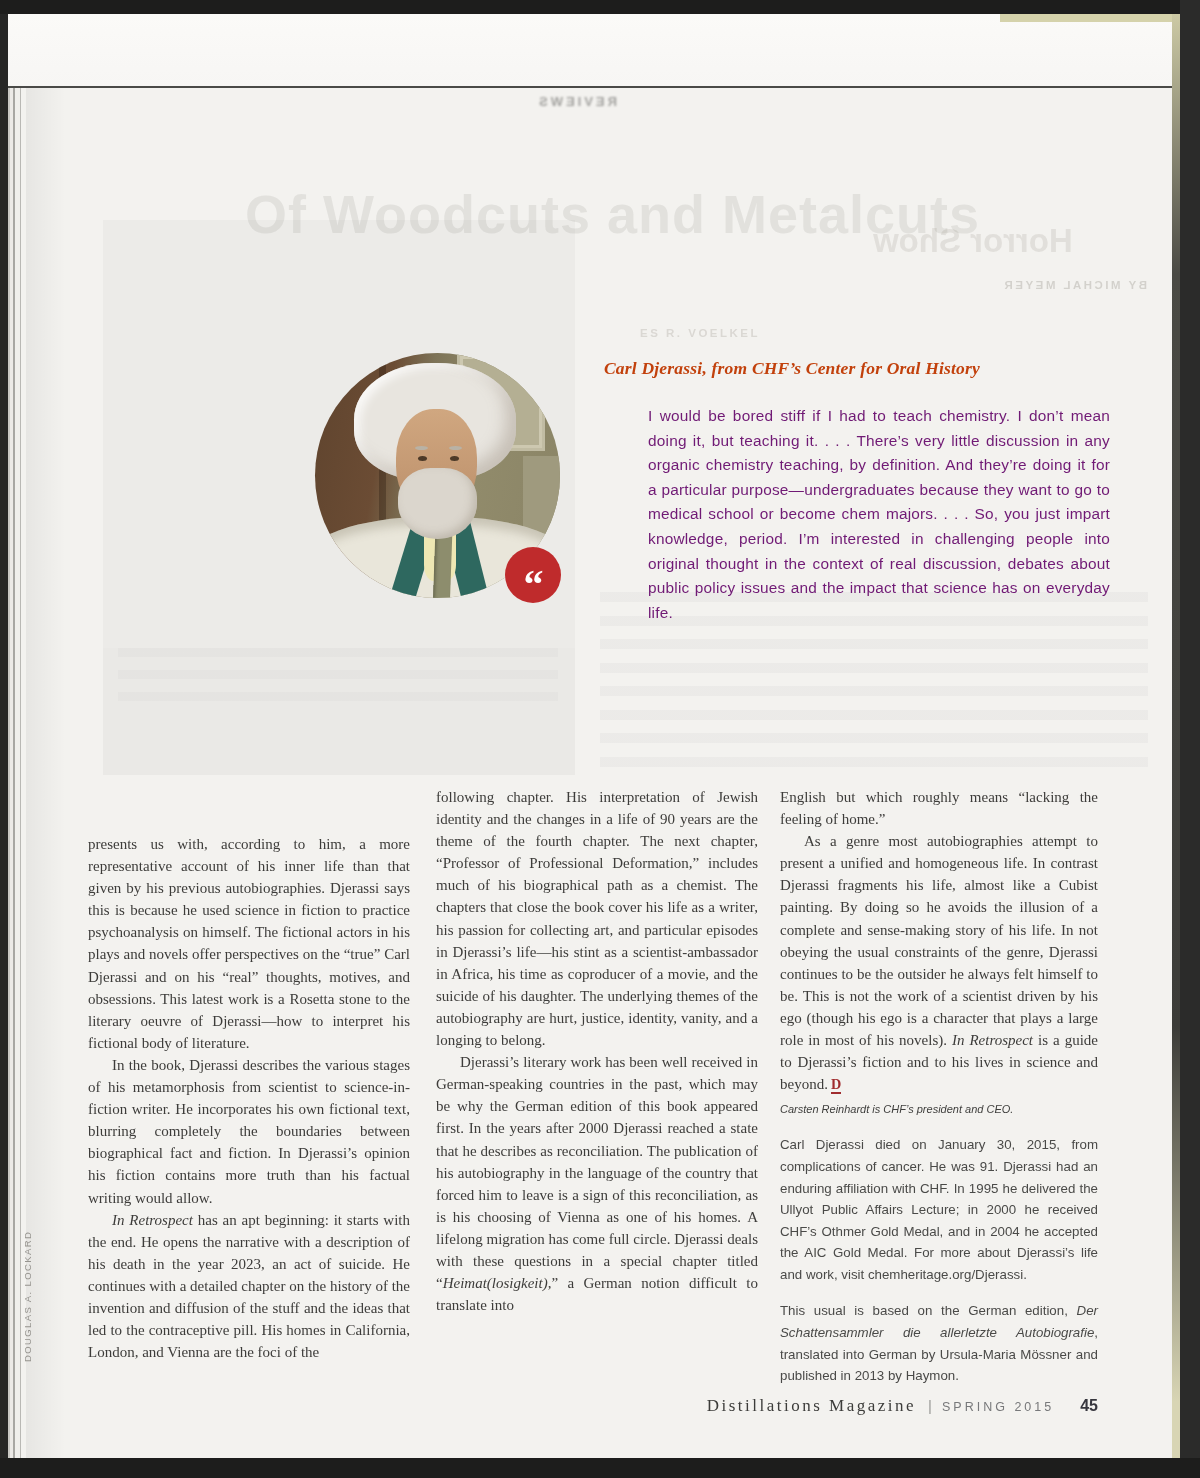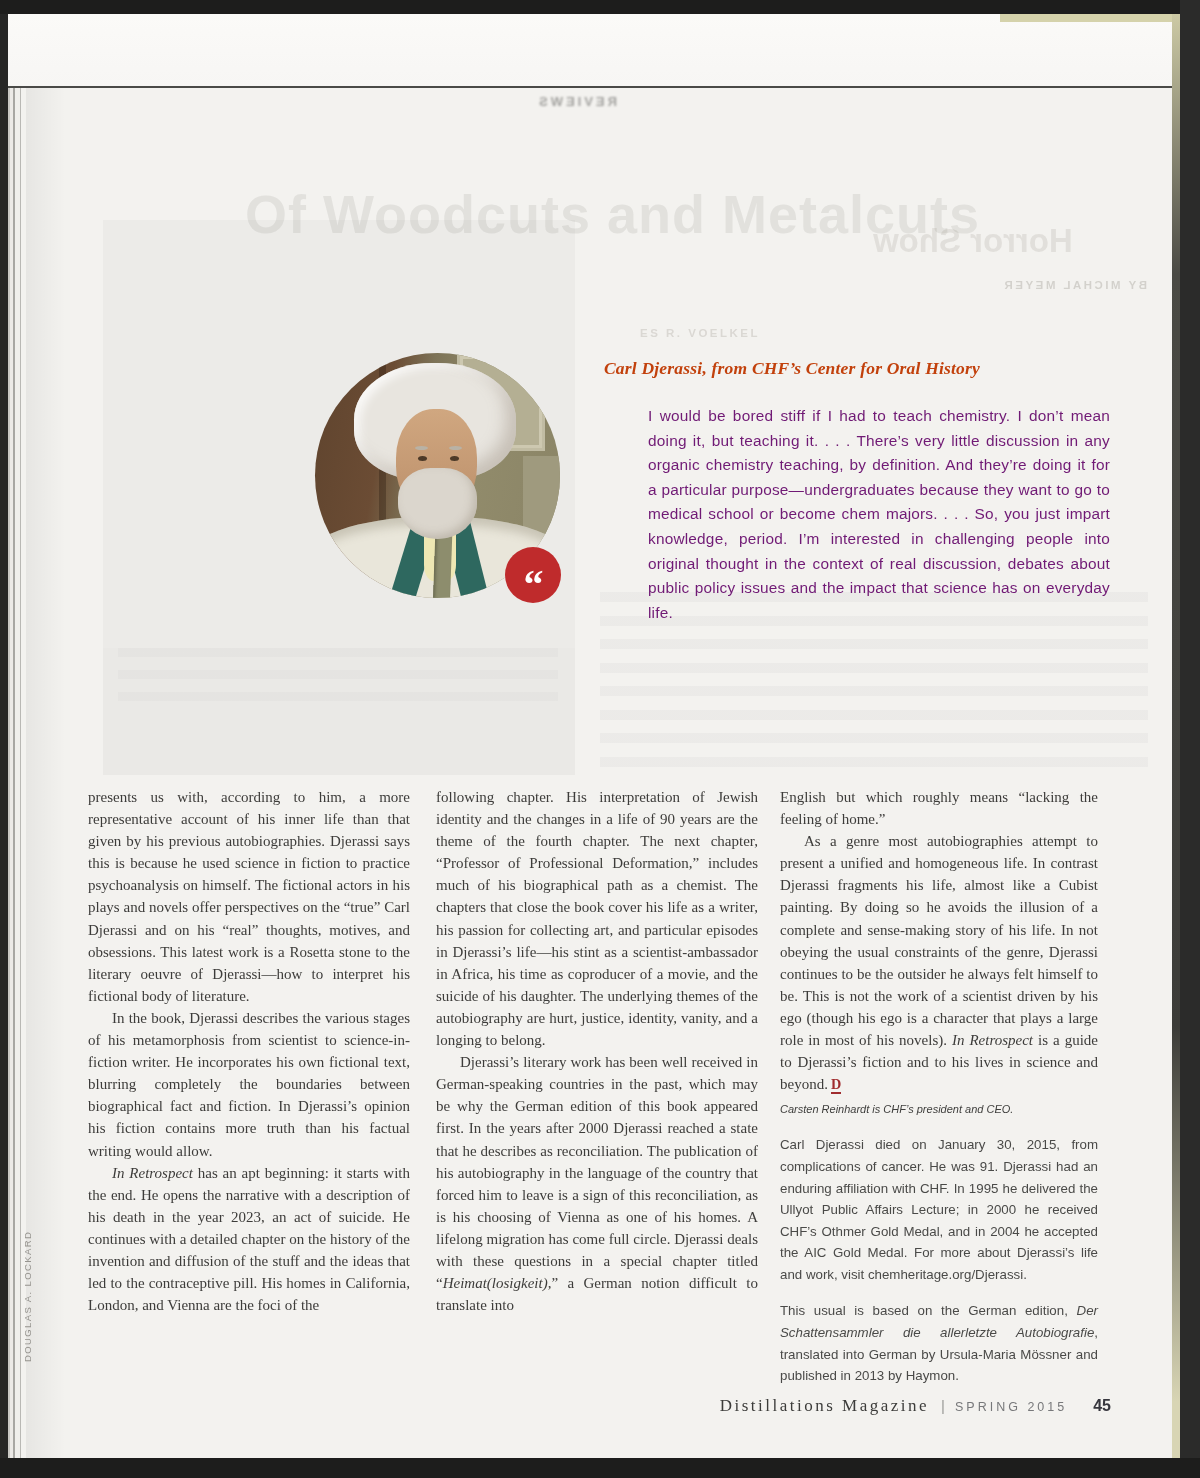--- a/index.html
+++ b/index.html
@@ -69,31 +69,31 @@
     position:relative;top:10px;letter-spacing:-1px;}
 
   
   .attribution{position:absolute;left:596px;top:270px;width:480px;font-family:"Liberation Serif",serif;
     font-style:italic;font-weight:700;font-size:17.5px;color:#c2410c;letter-spacing:0.2px;}
   .quote-body{position:absolute;left:596px;top:316px;width:462px;font-family:"Liberation Sans",sans-serif;
     font-size:15.4px;line-height:24.6px;color:#701a75;text-align:justify;letter-spacing:0.2px;margin-left:44px;}
 
   
   .col{position:absolute;top:698px;width:322px;font-size:15px;line-height:22.1px;color:#3d3c3a;hyphens:auto;}
-  .col.c0{left:80px;} .col.c1{left:428px;} .col.c2{left:772px;width:318px;}
+  .col.c0{left:80px;margin-top:47px;} .col.c1{left:428px;} .col.c2{left:772px;width:318px;}
   .para{margin:0;text-align:justify;}
   .para.indent{text-indent:1.6em;}
   .para em{font-style:italic;}
   .endmark{color:#a02c2e;font-weight:700;font-size:0.95em;border-bottom:2px solid #a02c2e;margin-left:3px;font-family:"Liberation Serif",serif;}
   .author{margin-top:4px;font-family:"Liberation Sans",sans-serif;font-style:italic;font-size:11px;line-height:20px;color:#3e3e3c;}
   .note{margin-top:15px;font-family:"Liberation Sans",sans-serif;font-size:13.3px;line-height:21.6px;color:#4a4a48;text-align:justify;}
   .note em{font-style:italic;}
 
   
-  .footer{position:absolute;left:13px;top:1308px;width:1090px;text-align:right;white-space:nowrap;}
+  .footer{position:absolute;left:0;top:1308px;width:1090px;text-align:right;white-space:nowrap;}
   .footer .mag{font-family:"Liberation Serif",serif;font-size:17px;letter-spacing:2.5px;color:#3c3c3a;}
   .footer .div{font-family:"Liberation Sans",sans-serif;font-size:15px;color:#9b9b99;margin:0 10px 0 12px;}
   .footer .issue{font-family:"Liberation Sans",sans-serif;font-size:12.5px;letter-spacing:3px;color:#77787a;}
   .footer .pagenum{font-family:"Liberation Sans",sans-serif;font-weight:700;font-size:16px;color:#37373e;margin-left:26px;}
 
   .photo-credit{position:absolute;left:14px;top:1274px;transform:rotate(-90deg);transform-origin:left top;
     font-family:"Liberation Sans",sans-serif;font-size:9.5px;letter-spacing:1.4px;color:#96948f;white-space:nowrap;}
 </style>
 </head>
 <body>

